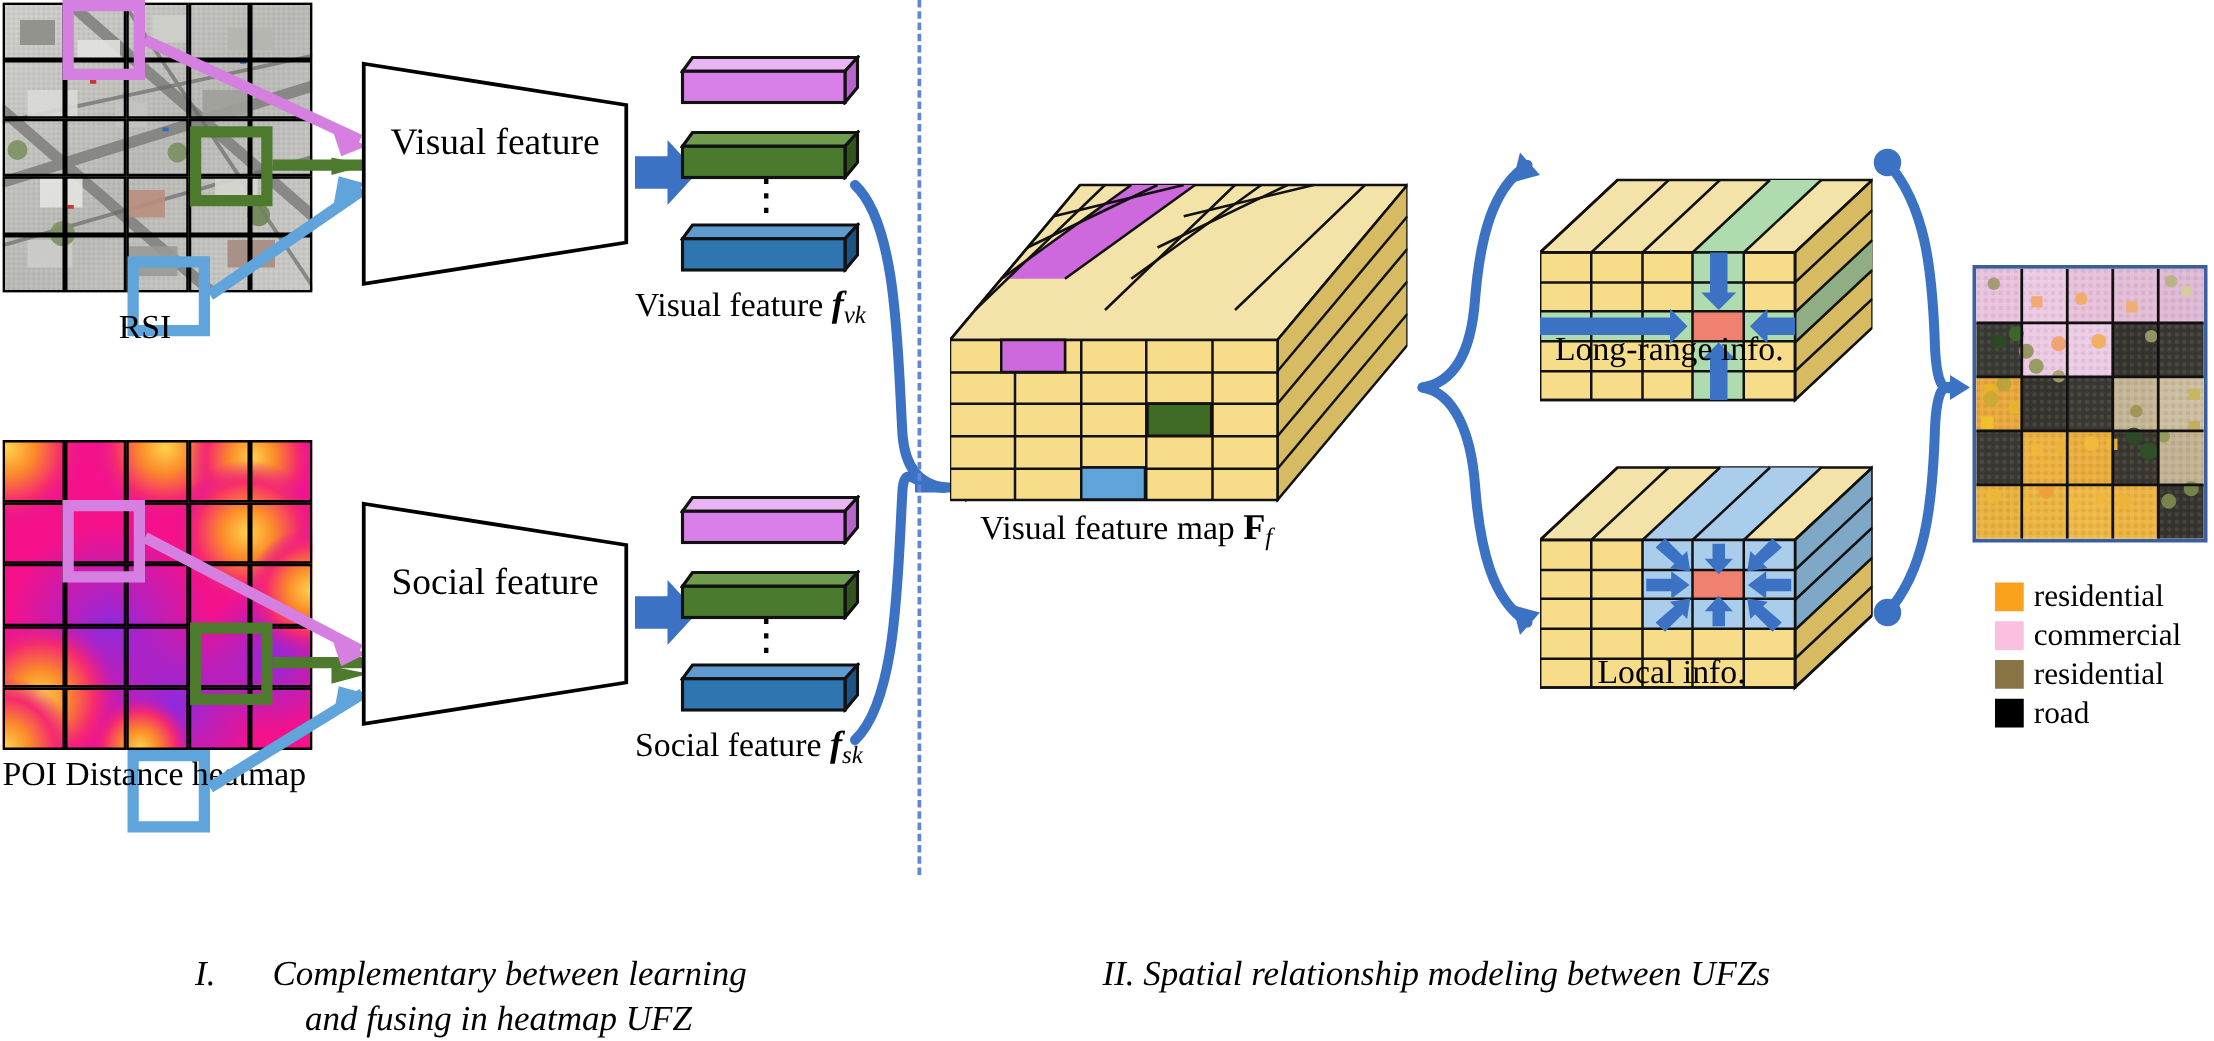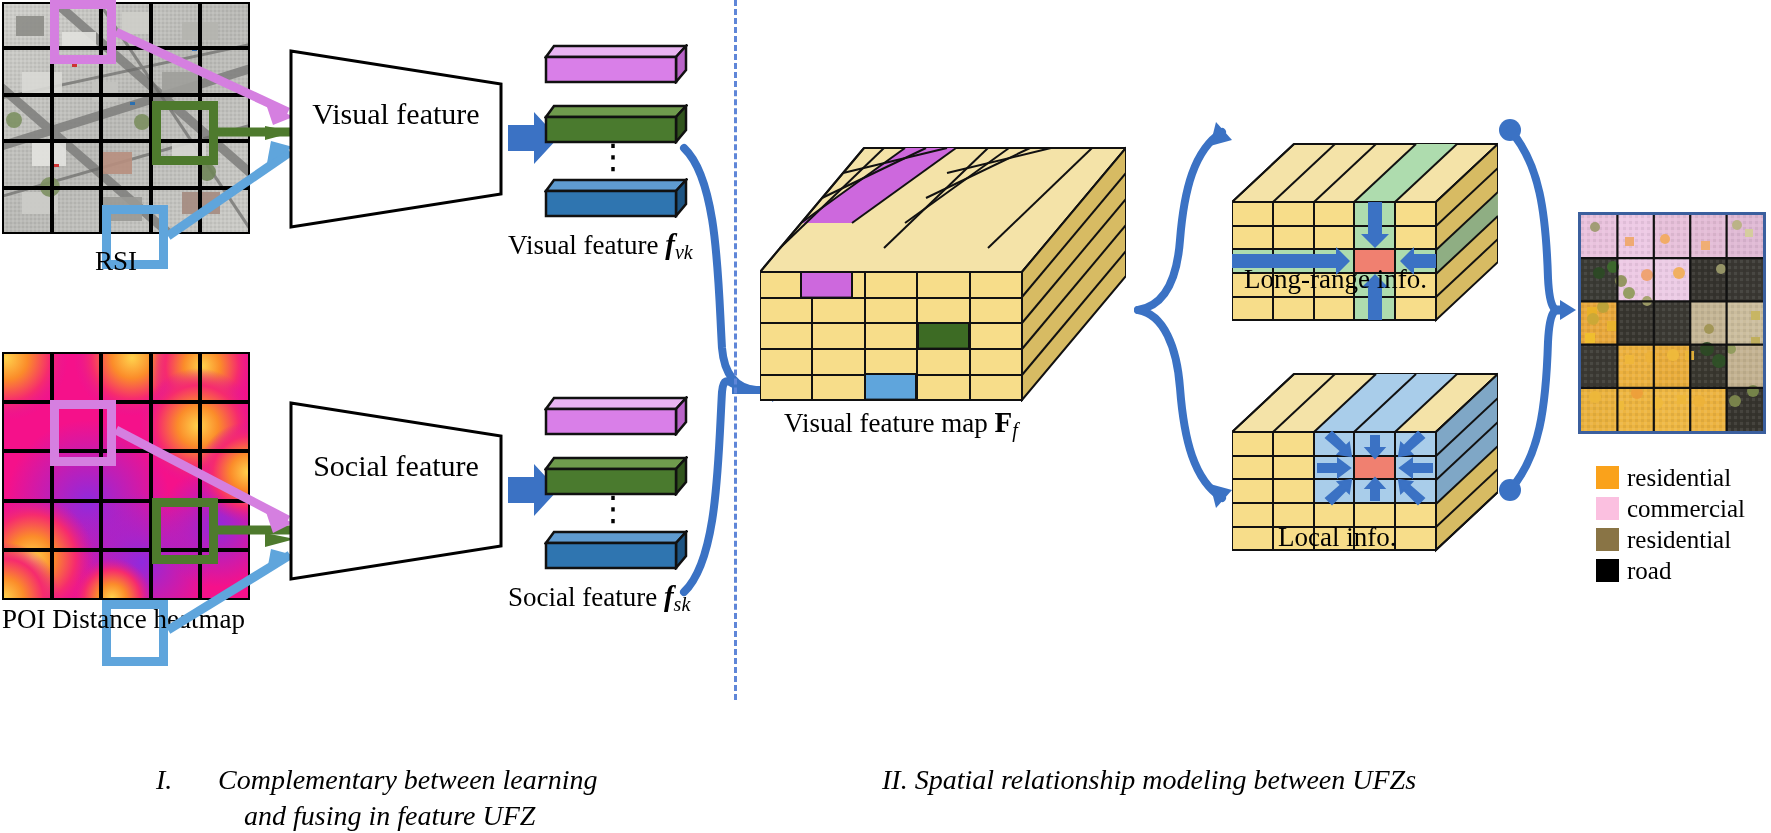--- a/index.html
+++ b/index.html
@@ -606,14 +606,14 @@
     <span class="legend-text">residential</span>
   </div>
   <div class="legend-row">
     <span class="legend-swatch" style="background:#000000;"></span>
     <span class="legend-text">road</span>
   </div>
 </div>
 
 <div class="sec-cap" style="left:156px;top:764px;">I.</div>
 <div class="sec-cap" style="left:218px;top:764px;">Complementary between learning</div>
-<div class="sec-cap" style="left:244px;top:800px;">and fusing in feature UFZ</div>
+<div class="sec-cap" style="left:244px;top:800px;">and fusing in heatmap UFZ</div>
 <div class="sec-cap" style="left:882px;top:764px;">II. Spatial relationship modeling between UFZs</div>
 
 </body></html>

